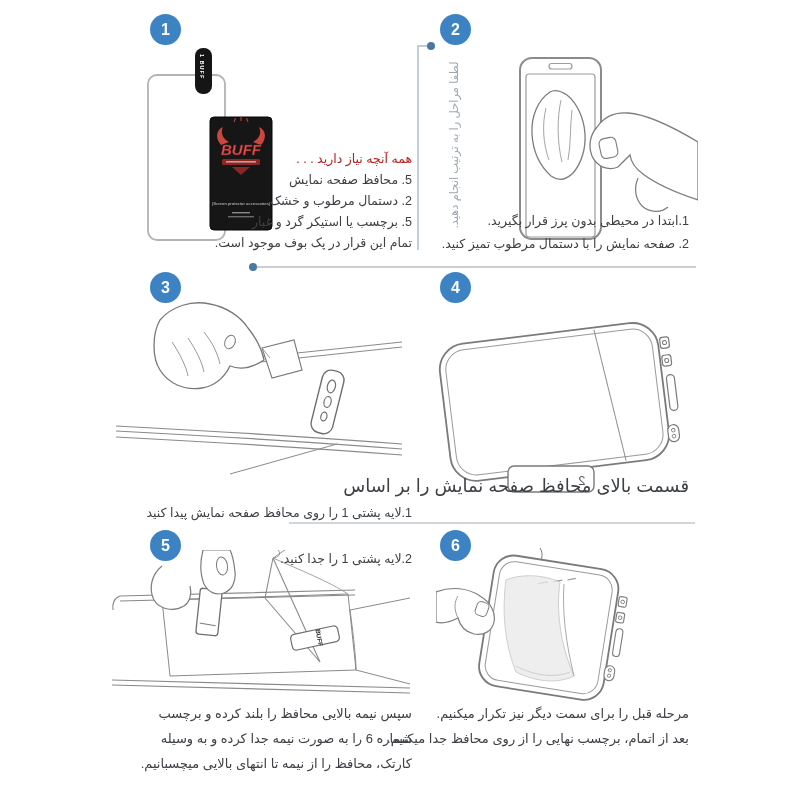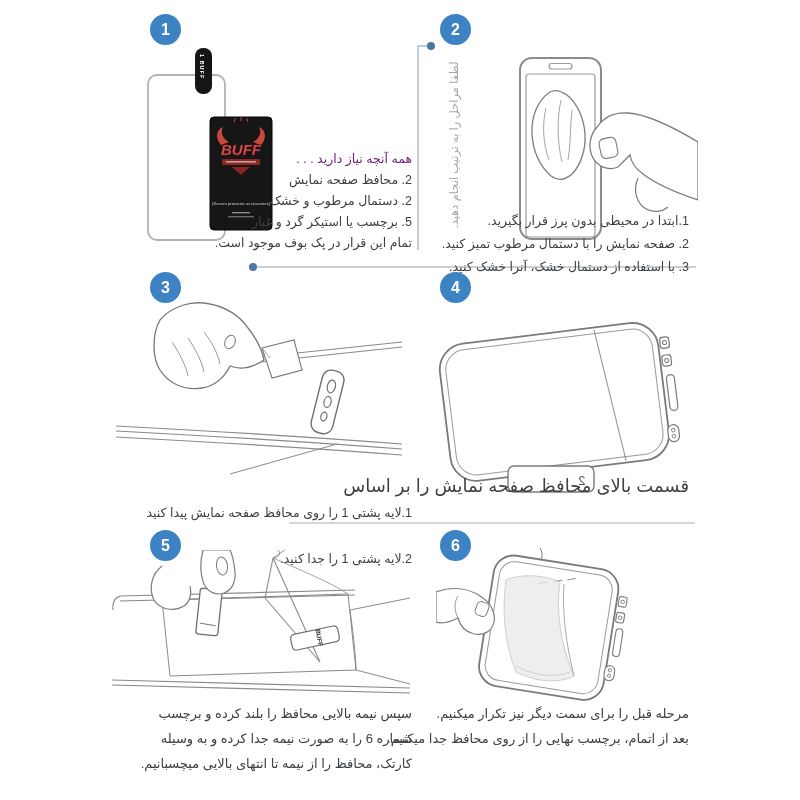--- a/index.html
+++ b/index.html
@@ -2,21 +2,21 @@
 <html><head>
 <meta charset="utf-8">
 <style>
   html,body{margin:0;padding:0;background:#ffffff;}
   .page{position:relative;width:800px;height:800px;background:#ffffff;overflow:hidden;
         font-family:"Liberation Sans","DejaVu Sans",sans-serif;}
   .badge{position:absolute;width:31px;height:31px;border-radius:50%;background:#3d83c4;
          color:#fff;display:flex;align-items:center;justify-content:center;
          font-size:16px;font-weight:bold;z-index:4;}
   .txt{position:absolute;direction:rtl;text-align:right;color:#3d4145;white-space:nowrap;z-index:2;}
-  .txt .heading{color:#701a75;}
+  .txt .heading{color:#b91c1c;}
   .lh21 div{line-height:21px;font-size:12.5px;}
   .lh23 div{line-height:23px;font-size:12.5px;}
   .lh22 div{line-height:22px;font-size:12.5px;margin-top:24px;}
   .lh26 div{line-height:26px;font-size:18px;}
   .lh25 div{line-height:25px;font-size:13px;margin-left:25px;}
   .side-note{position:absolute;left:360px;top:137px;width:190px;height:16px;
              transform:rotate(-90deg);transform-origin:center center;
              color:#9fa8b0;font-size:11.5px;text-align:center;direction:rtl;
              white-space:nowrap;z-index:2;}
   .illus{position:absolute;z-index:1;}
@@ -57,41 +57,40 @@
     <rect x="94" y="117" width="38" height="6" rx="1.5" fill="#8a2724"></rect>
     <rect x="98" y="119" width="30" height="1.6" fill="#d8b9b4" opacity="0.8"></rect>
     <path d="M104,125 L122,125 L113,133 Z" fill="#8a2724"></path>
     <text x="113" y="163" text-anchor="middle" font-size="4.3" fill="#cfcfcf">(Screen protector accessories)</text>
     <rect x="104" y="170" width="18" height="1.4" fill="#8a8a8a"></rect>
     <rect x="100" y="174" width="26" height="1.4" fill="#6a6a6a"></rect>
   </svg>
 
   <div class="txt lh21" style="right:388px;top:149px;">
     <div class="heading">همه آنچه نیاز دارید . . .</div>
-    <div>2. محافظ صفحه نمایش</div>
+    <div>5. محافظ صفحه نمایش</div>
     <div>2. دستمال مرطوب و خشک</div>
     <div>5. برچسب یا استیکر گرد و غبار</div>
     <div>تمام این قرار در پک بوف موجود است.</div>
   </div>
 
   <svg class="illus" style="left:488px;top:50px;" width="210" height="200" viewBox="0 0 210 200">
     <rect x="32" y="8" width="81" height="181" rx="12" fill="#fff" stroke="#8b8b8b" stroke-width="2"></rect>
     <rect x="38" y="24" width="69" height="163" rx="3" fill="none" stroke="#9c9c9c" stroke-width="1.2"></rect>
     <rect x="61" y="13.5" width="23" height="5.5" rx="2.75" fill="none" stroke="#9c9c9c" stroke-width="1.2"></rect>
     <path d="M62,42 C50,50 43,66 44,84 C45,102 52,116 63,126 C70,131 78,130 85,123 C93,114 98,99 97,84 C96,68 89,53 79,45 C73,41 67,39 62,42 Z" fill="#fff" stroke="#7d7d7d" stroke-width="1.3"></path>
     <path d="M58,58 C54,74 55,94 61,110 M73,50 C69,68 69,92 74,112 M84,60 C82,75 83,95 80,110" fill="none" stroke="#9a9a9a" stroke-width="0.9"></path>
     <path d="M210,92 C180,74 156,64 140,63 C127,62 116,67 109,77 C102,85 100,96 104,106 C109,117 120,121 130,117 L142,105 C143,112 148,119 155,124 C168,134 186,142 210,150 Z" fill="#fff" stroke="#7d7d7d" stroke-width="1.3"></path>
     <rect x="112" y="88" width="17" height="20" rx="5" transform="rotate(-12 120 98)" fill="#fff" stroke="#7d7d7d" stroke-width="1.1"></rect>
     <path d="M150,128 C146,138 147,148 154,156 C162,163 173,163 180,157" fill="none" stroke="#7d7d7d" stroke-width="1.2"></path>
   </svg>
 
   <div class="txt lh23" style="right:111px;top:210px;">
     <div>1.ابتدا در محیطی بدون پرز قرار بگیرید.</div>
     <div>2. صفحه نمایش را با دستمال مرطوب تمیز کنید.</div>
-    <div>3. با استفاده از دستمال خشک، آنرا خشک کنید.</div>
   </div>
 
   <svg class="illus" style="left:112px;top:298px;" width="292" height="178" viewBox="0 0 292 178">
     <path d="M118,62 L290,44 M121,67 L290,49" stroke="#8a8a8a" stroke-width="1.2" fill="none"></path>
     <path d="M48,22 C60,8 80,2 98,6 C114,9 128,18 136,30 C144,40 150,52 152,62 C140,70 128,72 118,68 C112,80 102,88 90,90 C72,93 56,85 48,72 C40,60 40,36 48,22 Z" fill="#fff" stroke="#787878" stroke-width="1.3"></path>
     <path d="M92,34 C100,44 106,56 108,66 M76,40 C84,52 90,64 92,74 M60,44 C68,56 74,68 76,78" fill="none" stroke="#8f8f8f" stroke-width="0.9"></path>
     <ellipse cx="118" cy="44" rx="5" ry="7" transform="rotate(25 118 44)" fill="#fff" stroke="#787878" stroke-width="1"></ellipse>
     <path d="M150,50 L182,42 L190,72 L160,80 Z" fill="#fff" stroke="#787878" stroke-width="1.1"></path>
     <path d="M150,50 L158,60" stroke="#8f8f8f" stroke-width="0.9"></path>
     <g transform="translate(216,102) rotate(14)">

